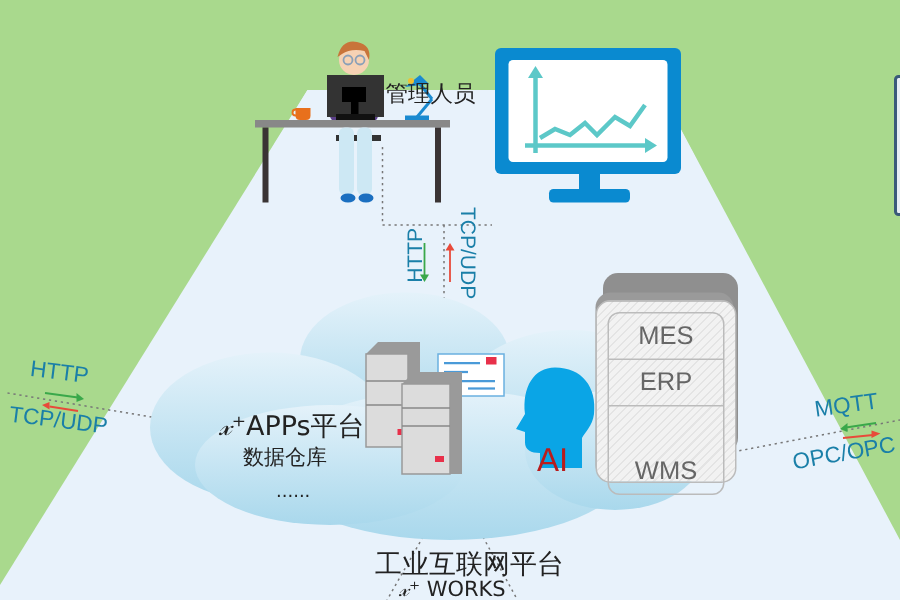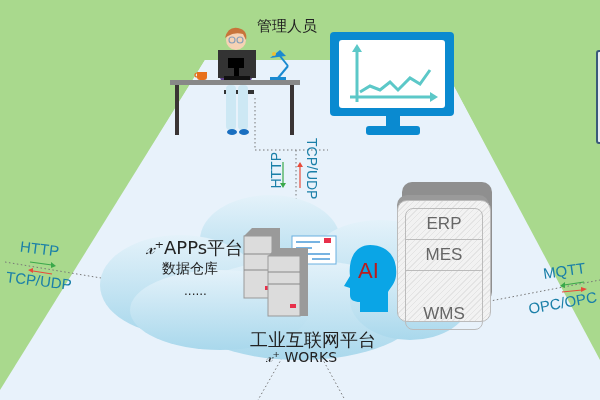--- a/index.html
+++ b/index.html
@@ -1,19 +1,19 @@
 <!DOCTYPE html>
 <html><head>
   <meta charset="utf-8">
   <style>
     html, body { margin:0; padding:0; }
     body { width:600px; height:400px; overflow:hidden; position:relative; background:#a9d98d; font-family:"DejaVu Sans","Liberation Sans",sans-serif; }
     .abs { position:absolute; }
     svg.layer { position:absolute; left:0; top:0; }
-    .label { position:absolute; white-space:nowrap; color:#222; }
+    .label { position:absolute; white-space:nowrap; color:#222;margin-top:36px; }
     .proto { position:absolute; white-space:nowrap; color:#1a7fa8; font-family:"Liberation Sans",sans-serif; }
     .vert { writing-mode:vertical-rl; }
     .sys-card { position:absolute; border-radius:10px; }
     .sys-item { height:30px; line-height:30px; text-align:center; color:#666; font-family:"Liberation Sans",sans-serif; font-size:17px; border-bottom:1px solid #bbb; }
     .sys-item:last-child { border-bottom:none;margin-top:28px; }
   </style>
 </head>
 <body>
 
 <svg class="layer" width="600" height="400">
@@ -153,17 +153,17 @@
 <div class="label" style="left:250px;top:328px;font-size:18px;">工业互联网平台</div>
 <div class="label" style="left:266px;top:349px;font-size:14px;">
   <span style="font-family:'DejaVu Serif',serif;font-style:italic;">𝓍⁺</span>
   <span>WORKS</span>
 </div>
 
 <div class="sys-card" style="left:402px;top:182px;width:90px;height:120px;background:#8f8f8f;"></div>
 <div class="sys-card" style="left:397px;top:195px;width:92px;height:125px;background:#9a9a9a;"></div>
 <div class="sys-card" style="left:397px;top:200px;width:92px;height:120px;background:repeating-linear-gradient(135deg,#f2f2f2 0,#f2f2f2 3px,#e4e4e4 3px,#e4e4e4 4px);border:1px solid #bbb;">
   <div style="margin:7px;border:1px solid #bbb;border-radius:8px;background:transparent;">
+    <div class="sys-item">MES</div>
     <div class="sys-item">ERP</div>
-    <div class="sys-item">MES</div>
     <div class="sys-item">WMS</div>
   </div>
 </div>
 
 </body></html>

